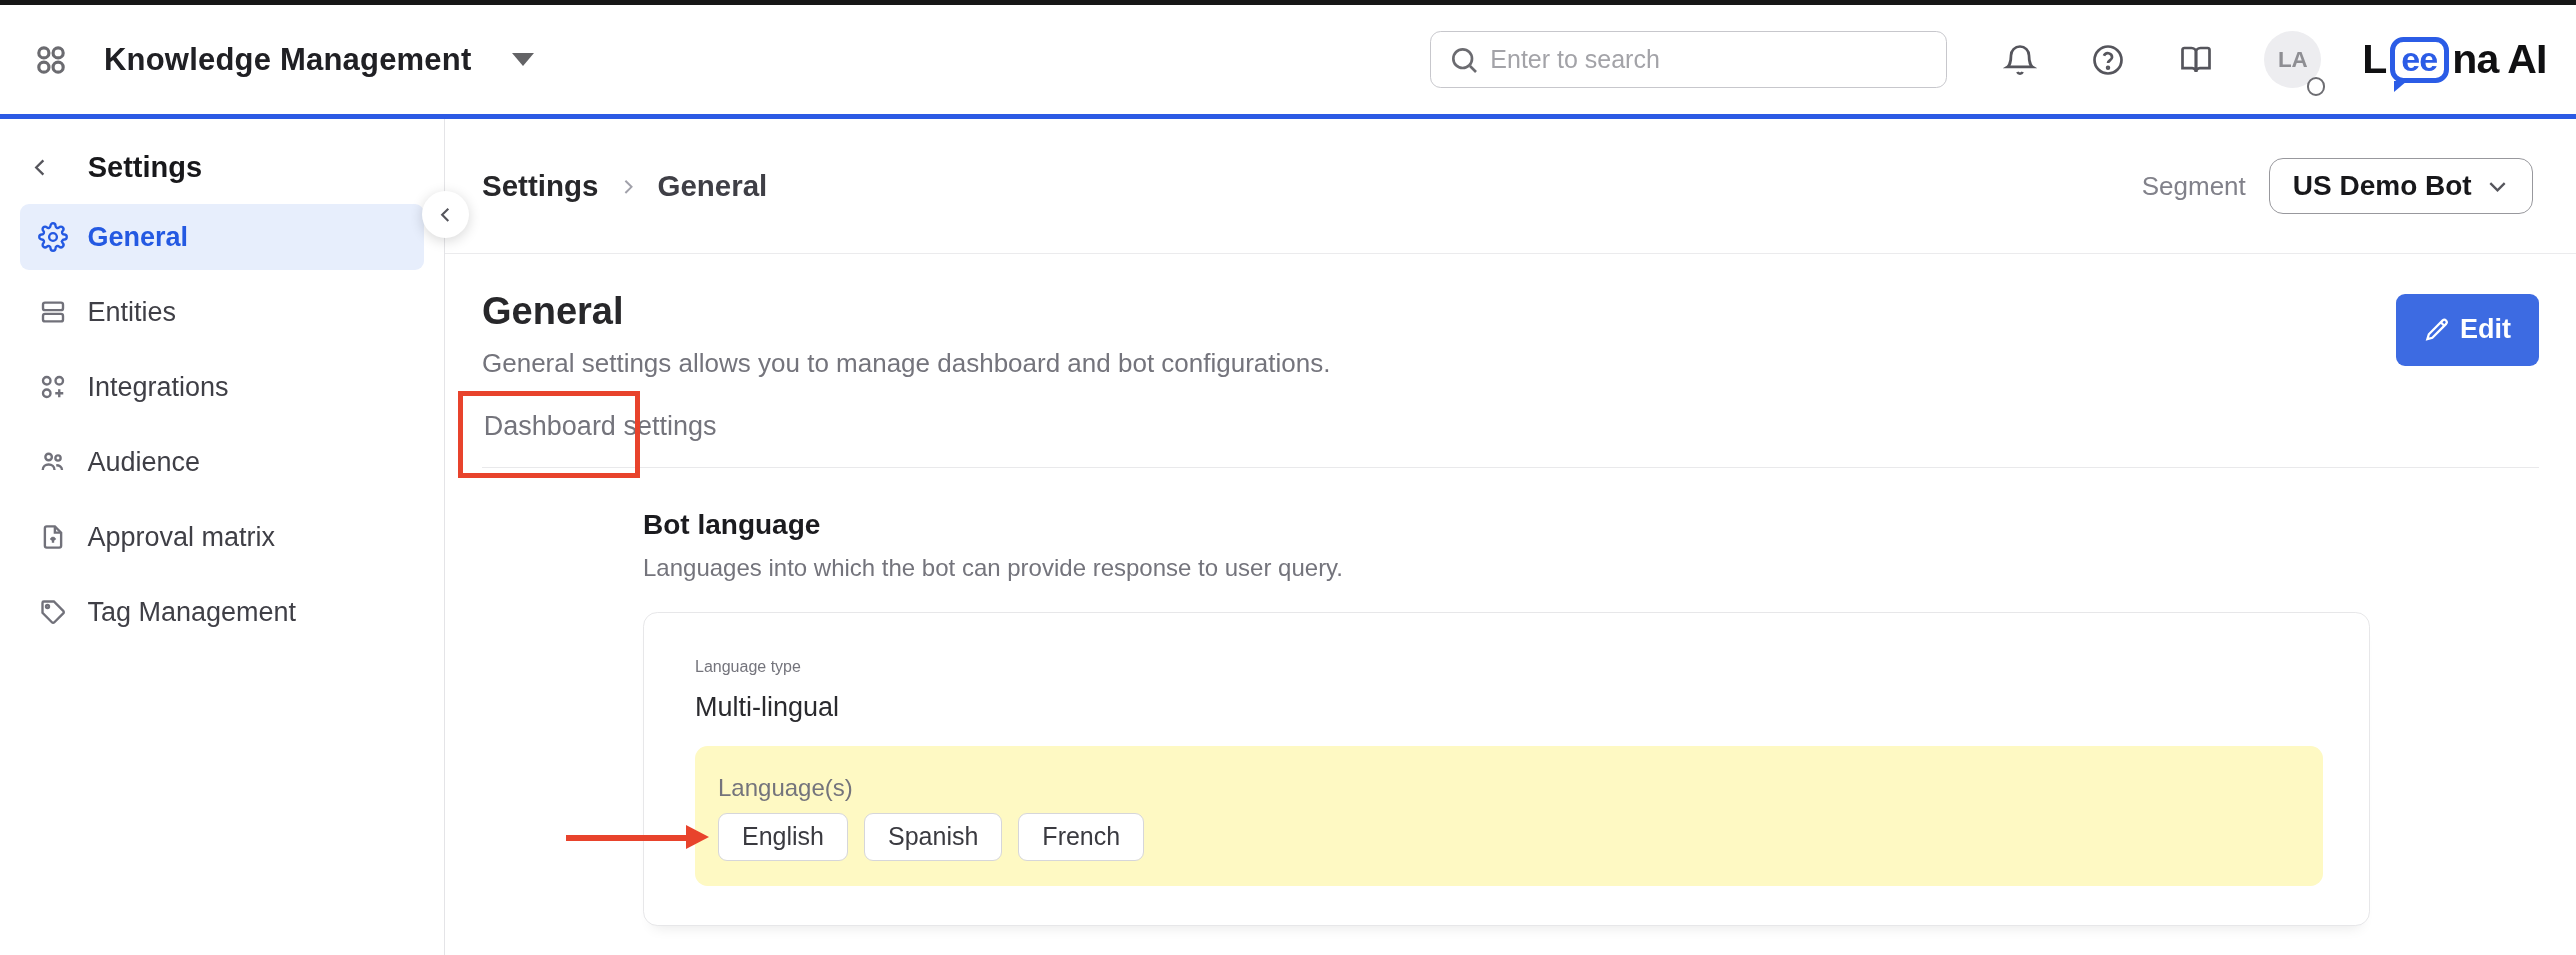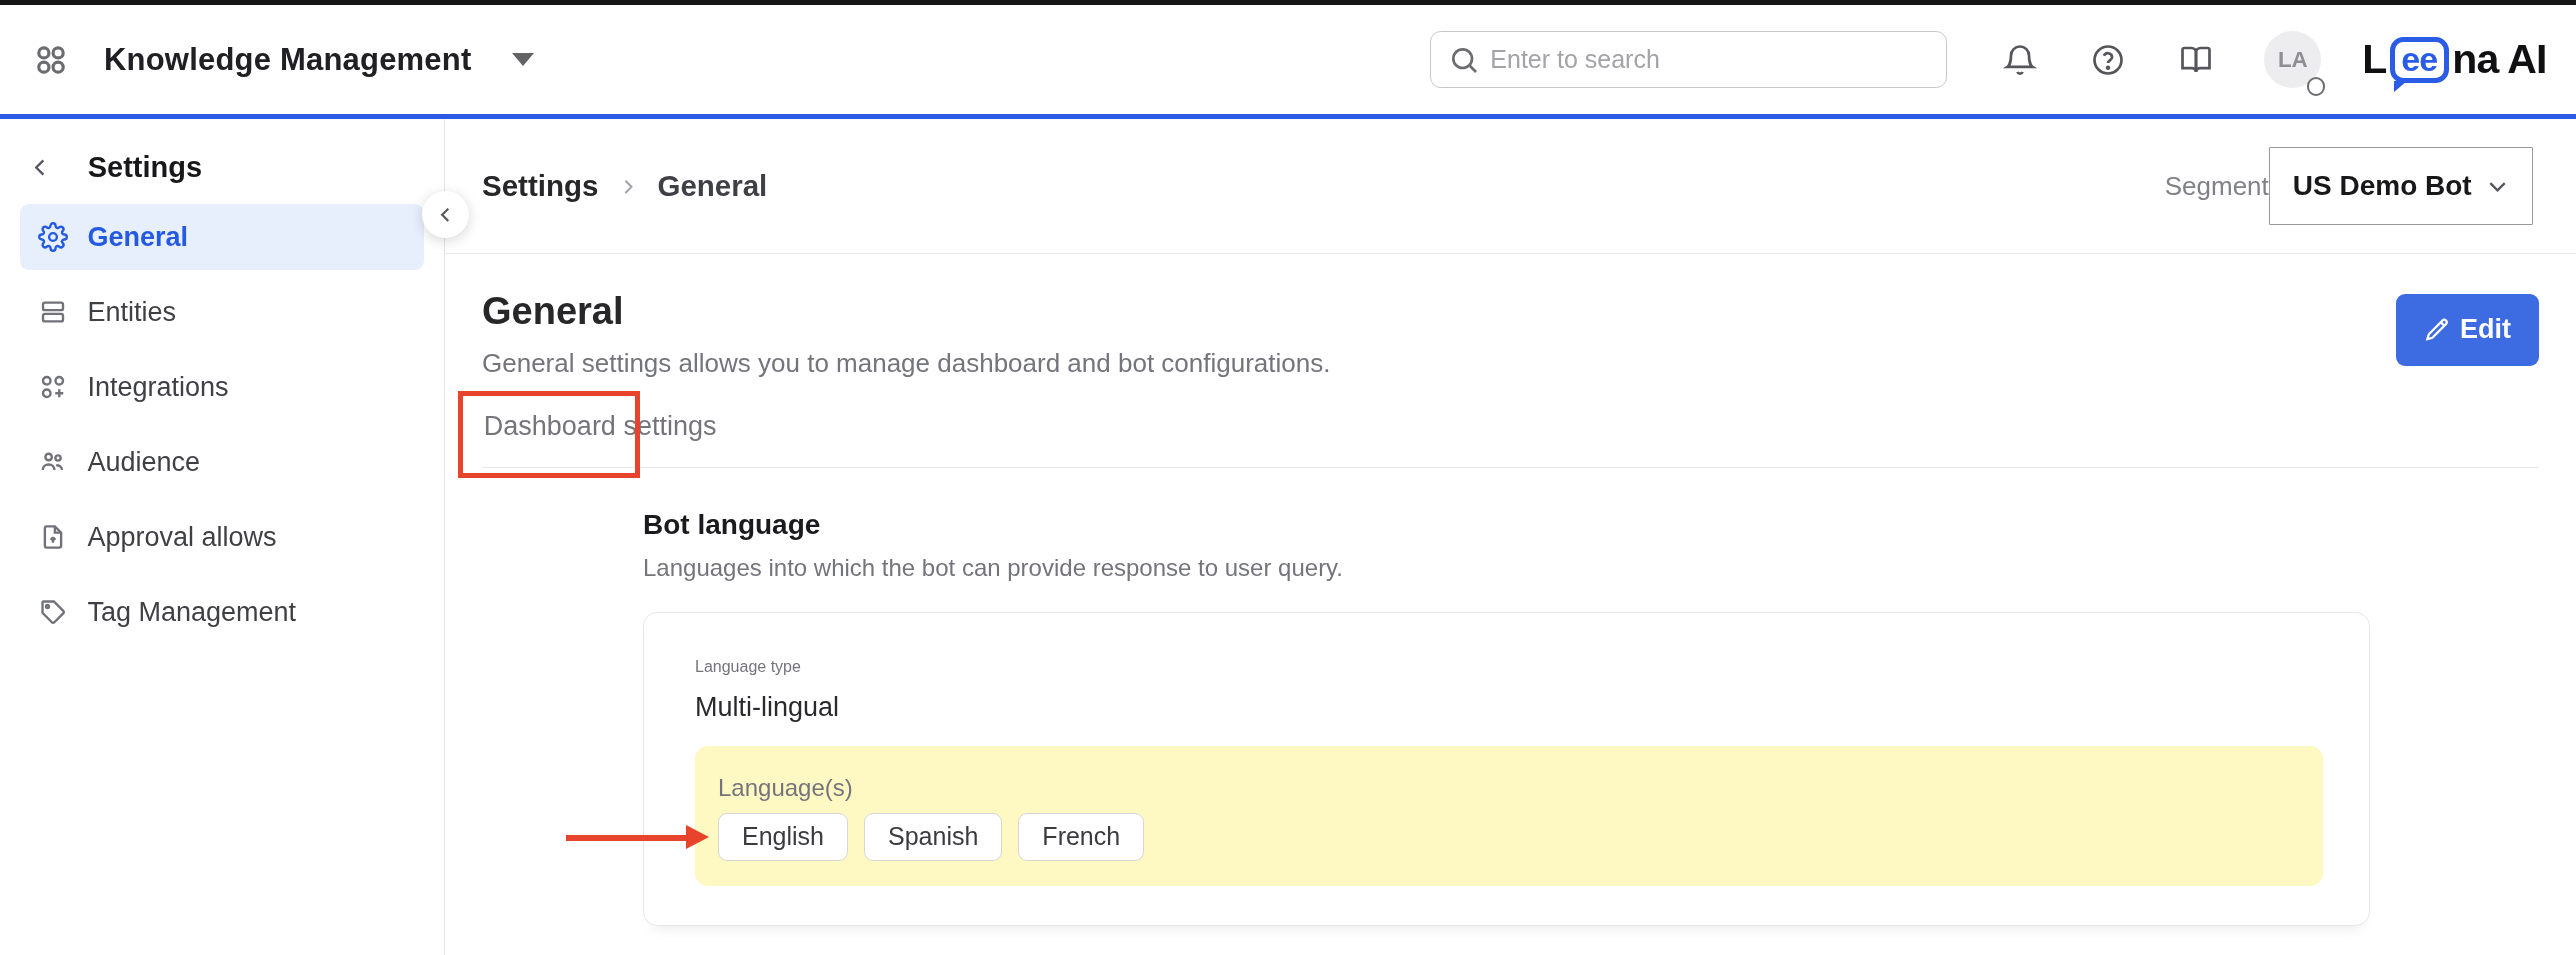--- a/index.html
+++ b/index.html
@@ -58,24 +58,24 @@
     justify-content:center;z-index:5;cursor:pointer;}
   .collapse-btn svg{width:19.7px;height:19.7px;color:#55555c;}
   
   .main{flex:1;position:relative;padding:0 37px;box-sizing:border-box;background:#fff;}
   .topbar{height:134px;display:flex;align-items:center;justify-content:space-between;
     margin:0 -37px;padding:0 43px 0 37px;border-bottom:1.8px solid #ebebed;}
   .breadcrumb{display:flex;align-items:center;gap:19.7px;}
   .crumb-root{font-size:29.5px;font-weight:700;color:#27272a;}
   .crumb-sep{width:19.7px;height:19.7px;color:#a1a1aa;}
   .crumb-current{font-size:29.5px;font-weight:600;color:#3f3f46;}
-  .segment-wrap{display:flex;align-items:center;}
+  .segment-wrap{display:flex;align-items:center;gap:23px;}
   .segment-label{font-size:26px;color:#81818a;}
-  .segment-btn{height:78px;min-width:245px;box-sizing:border-box;border:1.8px solid #98989d;
-    border-radius:1px;background:#fff;display:flex;align-items:center;justify-content:center;
+  .segment-btn{height:56px;min-width:245px;box-sizing:border-box;border:1.8px solid #98989d;
+    border-radius:14px;background:#fff;display:flex;align-items:center;justify-content:center;
     gap:14.3px;padding:0 23px;cursor:pointer;}
   .segment-btn-text{font-size:28px;font-weight:700;color:#18181b;}
   .chev-down{width:23px;height:23px;color:#55555c;}
   .section-head{display:flex;justify-content:space-between;align-items:flex-start;padding-top:36px;}
   .page-title{font-size:38px;font-weight:700;color:#27272a;margin:0 0 14.3px 0;}
   .page-desc{font-size:26px;color:#74747c;}
   .edit-btn{margin-top:3.6px;width:143px;height:72px;border:none;border-radius:9px;
     background:#3d6be2;color:#fff;display:flex;align-items:center;justify-content:center;
     gap:9px;font-size:27px;font-weight:600;cursor:pointer;font-family:"Liberation Sans", sans-serif;}
   .edit-btn svg{width:27px;height:27px;}
@@ -223,21 +223,21 @@
     </div>
 
     <div class="nav-item">
       <span class="nav-icon">
         <svg viewBox="0 0 24 24" fill="none" stroke="currentColor" stroke-width="1.9">
           <path d="M13.5 3.5H7A1.5 1.5 0 0 0 5.5 5v14A1.5 1.5 0 0 0 7 20.5h10a1.5 1.5 0 0 0 1.5-1.5V8.5z"></path>
           <path d="M13.5 3.5v5h5"></path>
           <path d="M12 16.5v-4.2m0 0l-1.9 1.9m1.9-1.9l1.9 1.9"></path>
         </svg>
       </span>
-      <span class="nav-label">Approval allows</span>
+      <span class="nav-label">Approval matrix</span>
     </div>
 
     <div class="nav-item">
       <span class="nav-icon">
         <svg viewBox="0 0 24 24" fill="none" stroke="currentColor" stroke-width="1.9">
           <path d="M20.2 13.1l-7.1 7.1a1.4 1.4 0 0 1-2 0L3.6 12.7V4.6a1 1 0 0 1 1-1h8.1l7.5 7.5a1.4 1.4 0 0 1 0 2z"></path>
           <circle cx="7.6" cy="7.6" r="1.2"></circle>
         </svg>
       </span>
       <span class="nav-label">Tag Management</span>

